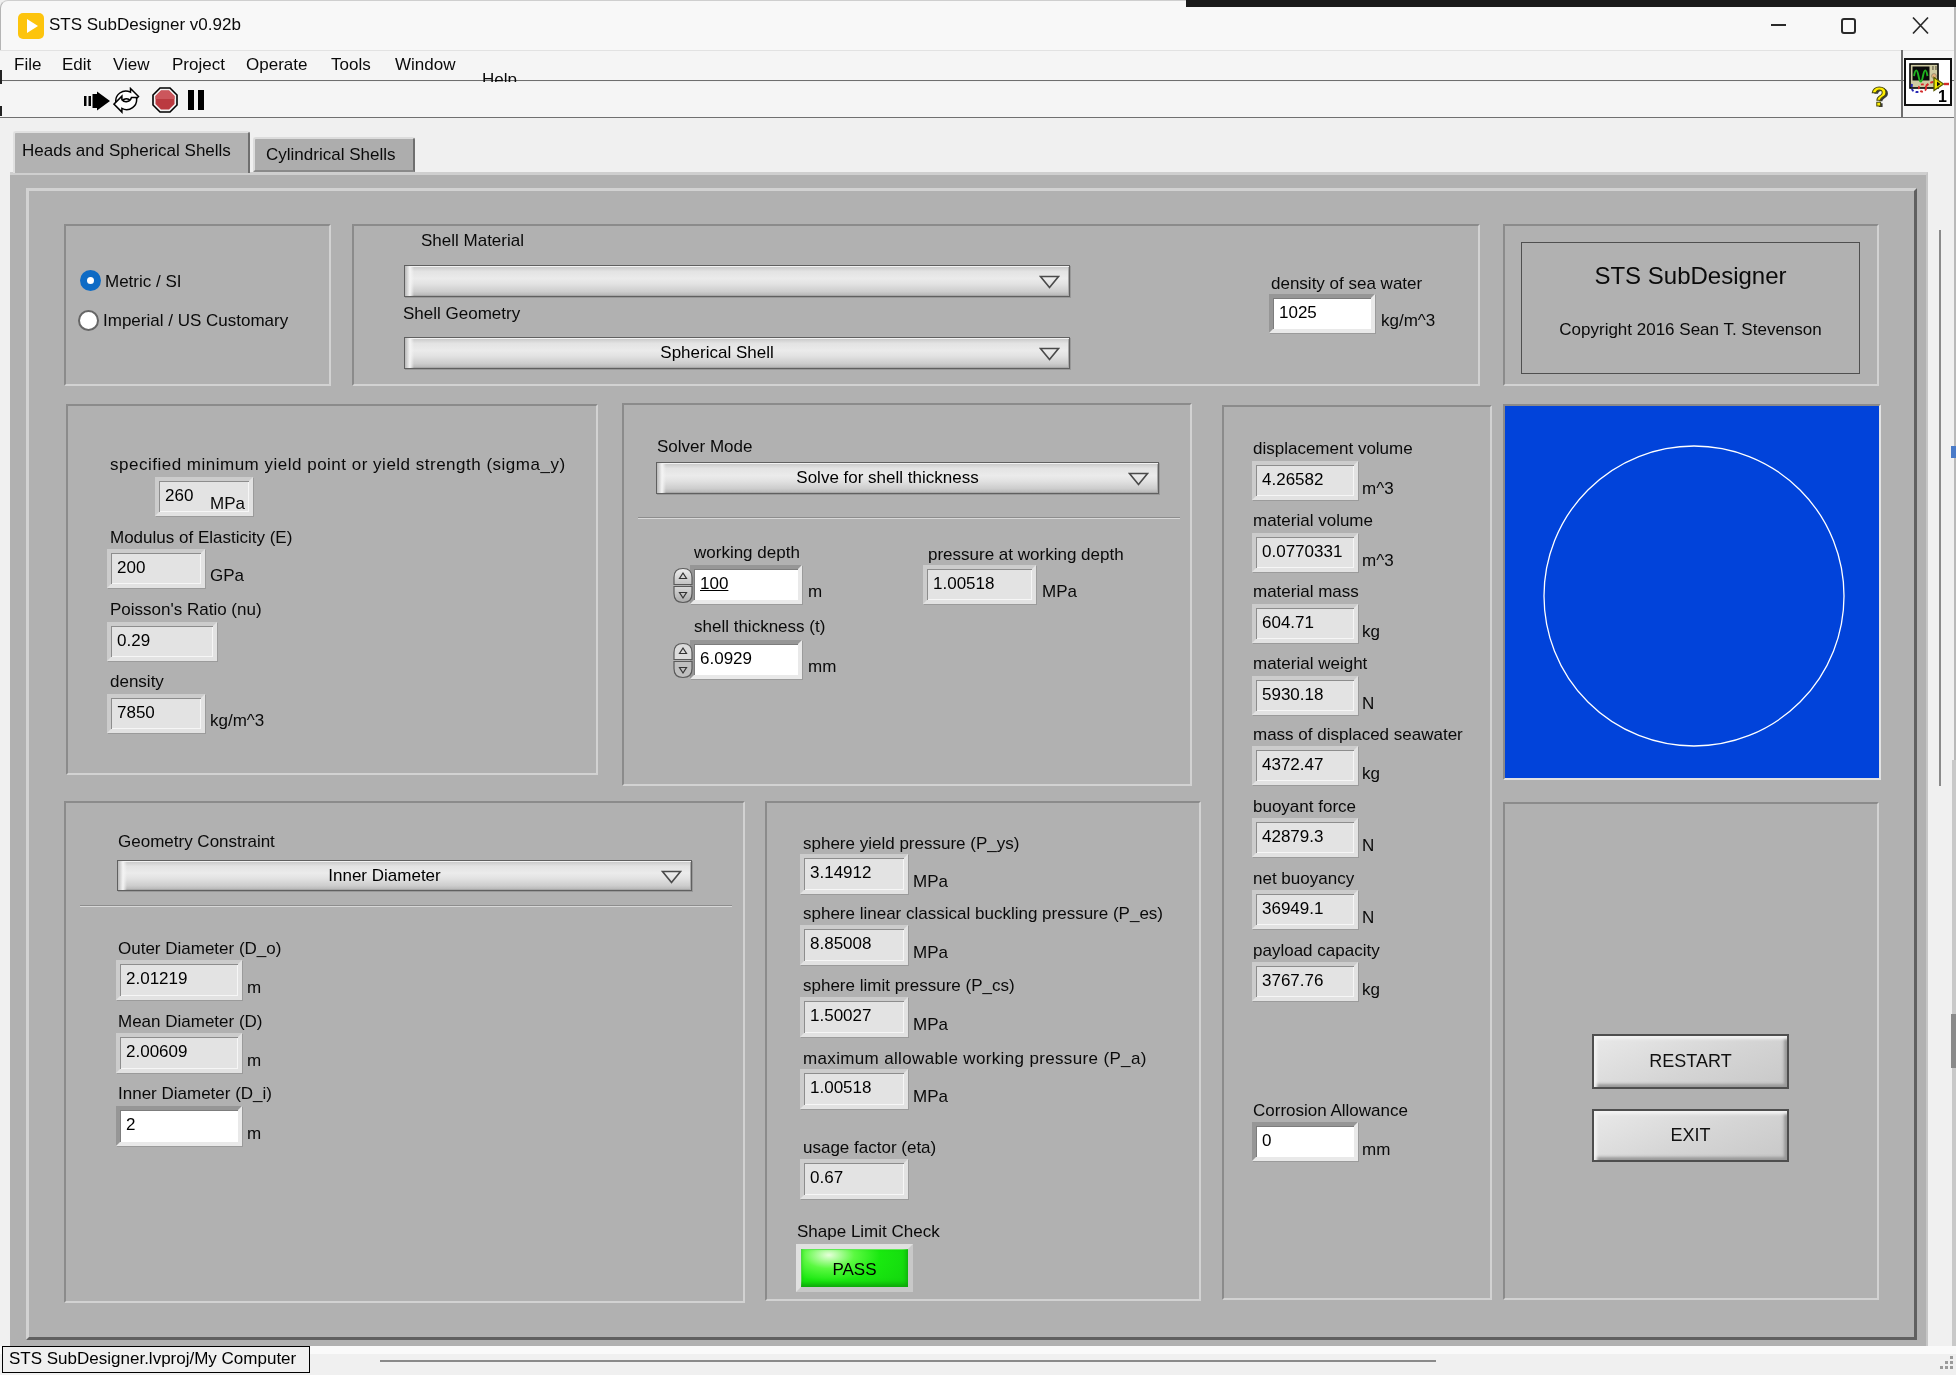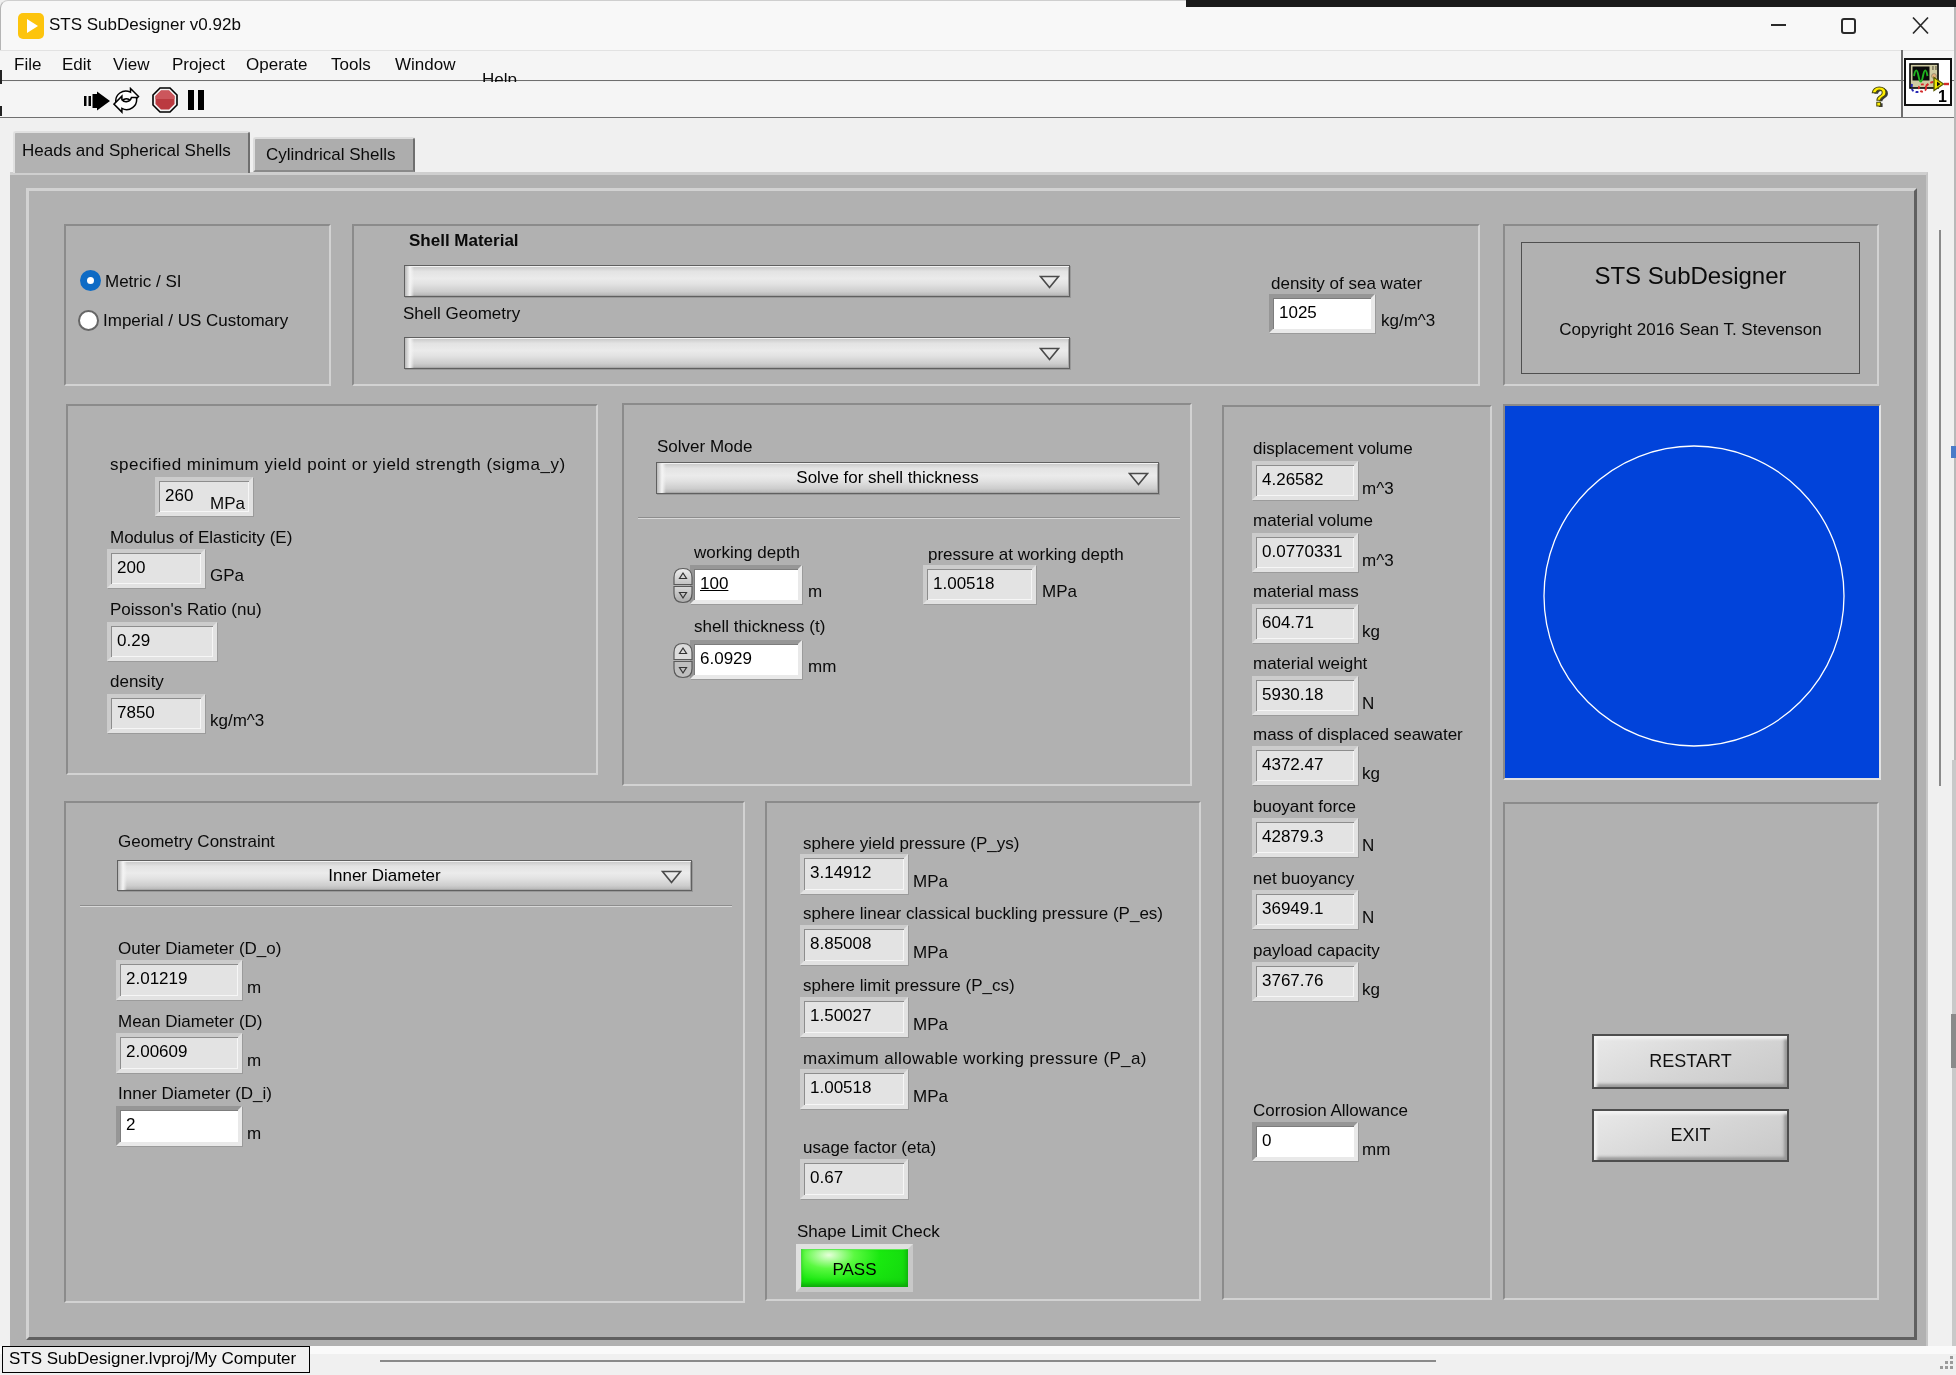--- a/index.html
+++ b/index.html
@@ -134,28 +134,29 @@
 <div class="gbox" style="left:64px; top:224px; width:267px; height:162px;"></div>
 <div class="gbox" style="left:352px; top:224px; width:1128px; height:162px;"></div>
 <div class="gbox" style="left:1503px; top:224px; width:376px; height:162px;"></div>
 
 <div class="abs" style="left:80px; top:270px; width:21px; height:21px; border-radius:50%; background:#0e6bc5;"></div>
 <div class="abs" style="left:87px; top:277px; width:7px; height:7px; border-radius:50%; background:#fff;"></div>
 <div class="abs" style="left:78px; top:310px; width:21px; height:21px; border-radius:50%; background:#fff; border:2px solid #666;"></div>
 <div class="lbl" style="left:105px; top:272px;">Metric / SI</div>
 <div class="lbl" style="left:103px; top:311px;">Imperial / US Customary</div>
 
-<div class="lbl" style="left:409px; top:231px;font-weight:bold;">Shell Material</div>
+<div class="lbl" style="left:421px; top:231px;">Shell Material</div>
 <div class="dd" style="left:404px; top:265px; width:666px; height:32px;">
  <svg class="ddtri" width="21" height="14">
       <path d="M1.5 1.5 h18 l-9 11 z" fill="none" stroke="#4a4a4a" stroke-width="1.6"></path>
     </svg>
 </div>
 <div class="lbl" style="left:403px; top:304px;">Shell Geometry</div>
 <div class="dd" style="left:404px; top:337px; width:666px; height:32px;">
+    <span class="txt">Spherical Shell</span>
  <svg class="ddtri" width="21" height="14">
       <path d="M1.5 1.5 h18 l-9 11 z" fill="none" stroke="#4a4a4a" stroke-width="1.6"></path>
     </svg>
 </div>
 <div class="lbl" style="left:1271px; top:274px;">density of sea water</div>
 <div class="ctl" style="left:1269px; top:294px; width:106px; height:39px;">1025</div>
 <div class="lbl" style="left:1381px; top:311px;">kg/m^3</div>
 
 <div class="abs" style="left:1521px; top:242px; width:339px; height:132px; border:1.5px solid #4f4f4f;"></div>
 <div class="lbl" style="left:1521px; top:262px; width:339px; text-align:center; font-size:24px;">STS SubDesigner</div>

